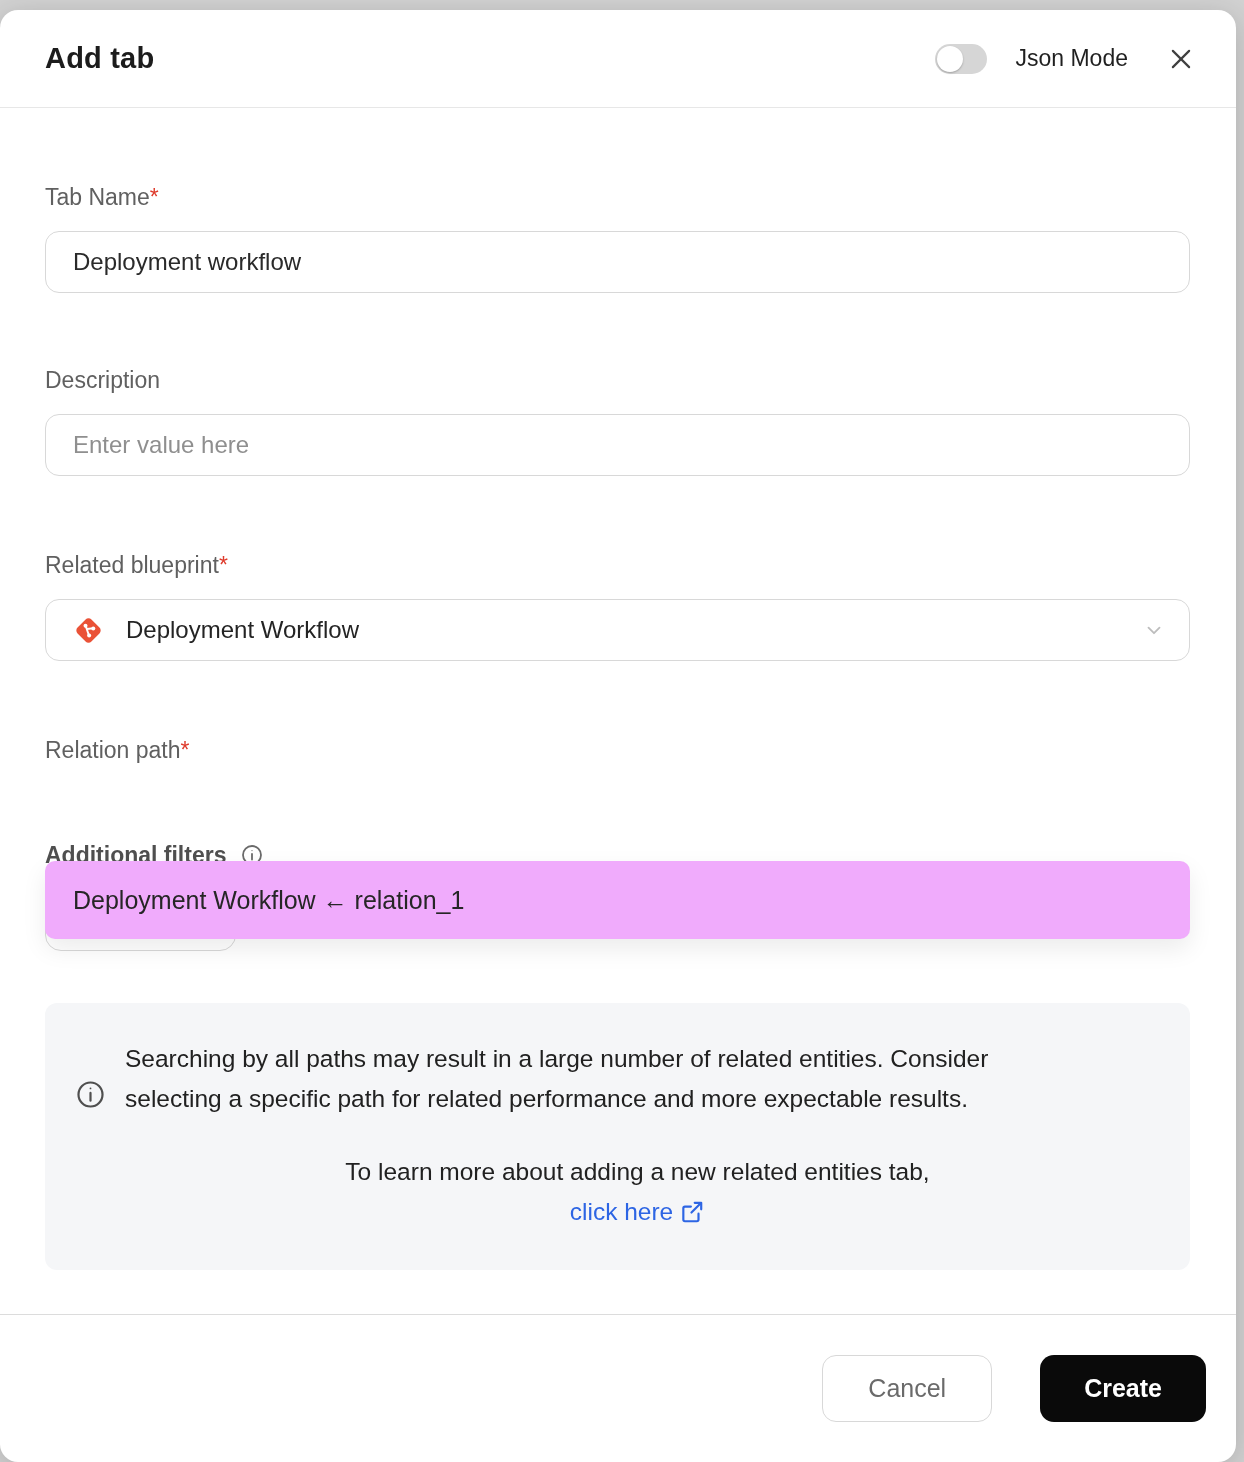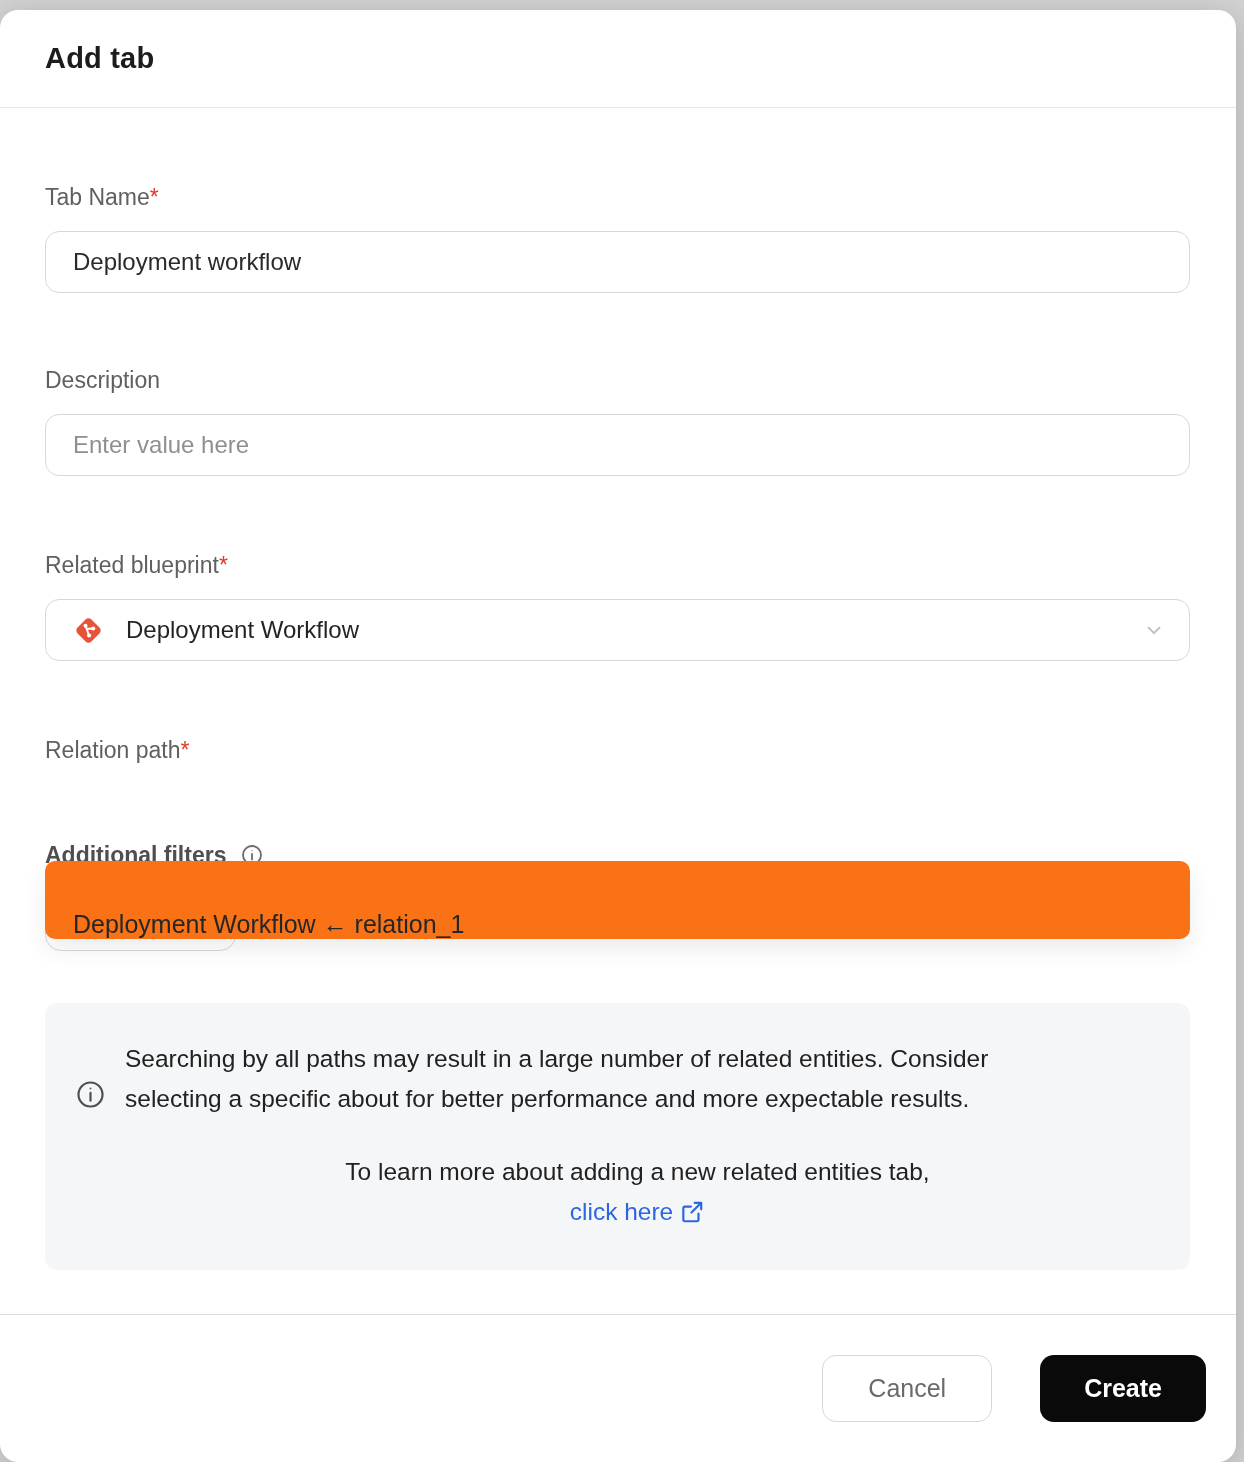--- a/index.html
+++ b/index.html
@@ -72,24 +72,24 @@
     font-size: 25px; color: #1e1e1e;
     background: #fff;
   }
   .caret { width: 2px; height: 34px; background: #3a3a3a; margin-right: 2px; }
   .combo-box .grow { flex: 1; }
   .combo-icons { display: flex; align-items: center; gap: 36px; }
   
   .rel-wrap { position: relative; }
   .dropdown-panel {
     position: absolute; left: 0; right: 0; top: 20px; height: 78px;
-    background: #f97316; border-radius: 10px;
+    background: #f0abfc; border-radius: 10px;
     box-shadow: 0 10px 24px rgba(0,0,0,.08);
     z-index: 2;
-    display: flex; align-items: flex-end;
+    display: flex; align-items: center;
     padding: 0 28px;
     cursor: pointer;
   }
   .dropdown-option { font-size: 25px; color: #262626; }
   .occluded-row {
     margin-top: 77px; height: 28px;
     display: flex; align-items: center; gap: 14px;
     position: relative; z-index: 1;
   }
   .occluded-label { font-size: 23px; color: #4f4f4f; font-weight: 600; }
@@ -139,20 +139,32 @@
     background: #0a0a0a; border: none; color: #ffffff; font-weight: 600;
   }
 </style>
 </head>
 <body>
 
 <div class="modal">
 
   <div class="modal-header">
     <div class="modal-title">Add tab</div>
+    <div class="header-right">
+      <div class="toggle">
+        <div class="toggle-knob"></div>
+      </div>
+      <div class="toggle-label">Json Mode</div>
+      <div class="close-btn">
+        <svg width="26" height="26" viewBox="0 0 24 24" fill="none" stroke="#3f3f3f" stroke-width="2" stroke-linecap="round">
+          <line x1="4.5" y1="4.5" x2="19.5" y2="19.5"></line>
+            <line x1="19.5" y1="4.5" x2="4.5" y2="19.5"></line>
+        </svg>
+      </div>
+    </div>
   </div>
 
   <div class="modal-body">
 
     <div class="mt-big">
       <div class="field-label">
         <span>Tab Name</span><span class="req">*</span>
       </div>
       <input class="text-input" type="text" value="Deployment workflow" style="">
     </div>
@@ -222,21 +234,21 @@
 
     <div class="note-box">
       <span class="note-info-icon">
         <svg width="31" height="31" viewBox="0 0 24 24" fill="none" stroke="#4f4f4f" stroke-width="1.7">
           <circle cx="12" cy="12" r="9.3"></circle>
             <line x1="12" y1="10.8" x2="12" y2="16.8" stroke-linecap="round"></line>
             <circle cx="12" cy="7.3" r="0.7" fill="#4f4f4f" stroke="none"></circle>
         </svg>
       </span>
       <span class="note-line">Searching by all paths may result in a large number of related entities. Consider</span>
-      <span class="note-line">selecting a specific about for better performance and more expectable results.</span>
+      <span class="note-line">selecting a specific path for related performance and more expectable results.</span>
       <div class="note-p2">
         <span>To learn more about adding a new related entities tab, </span>
         <a class="note-link">
           <span>click here</span>
           <span style="display:flex">
             <svg width="26" height="26" viewBox="0 0 24 24" fill="none" stroke="#2d65e4" stroke-width="2" stroke-linecap="round" stroke-linejoin="round">
               <path d="M18 13.5 V19 a1.5 1.5 0 0 1 -1.5 1.5 H5.5 A1.5 1.5 0 0 1 4 19 V8.5 A1.5 1.5 0 0 1 5.5 7 H11"></path>
               <polyline points="14.5,3.5 20.5,3.5 20.5,9.5"></polyline>
               <line x1="20" y1="4" x2="11.5" y2="12.5"></line>
             </svg>

